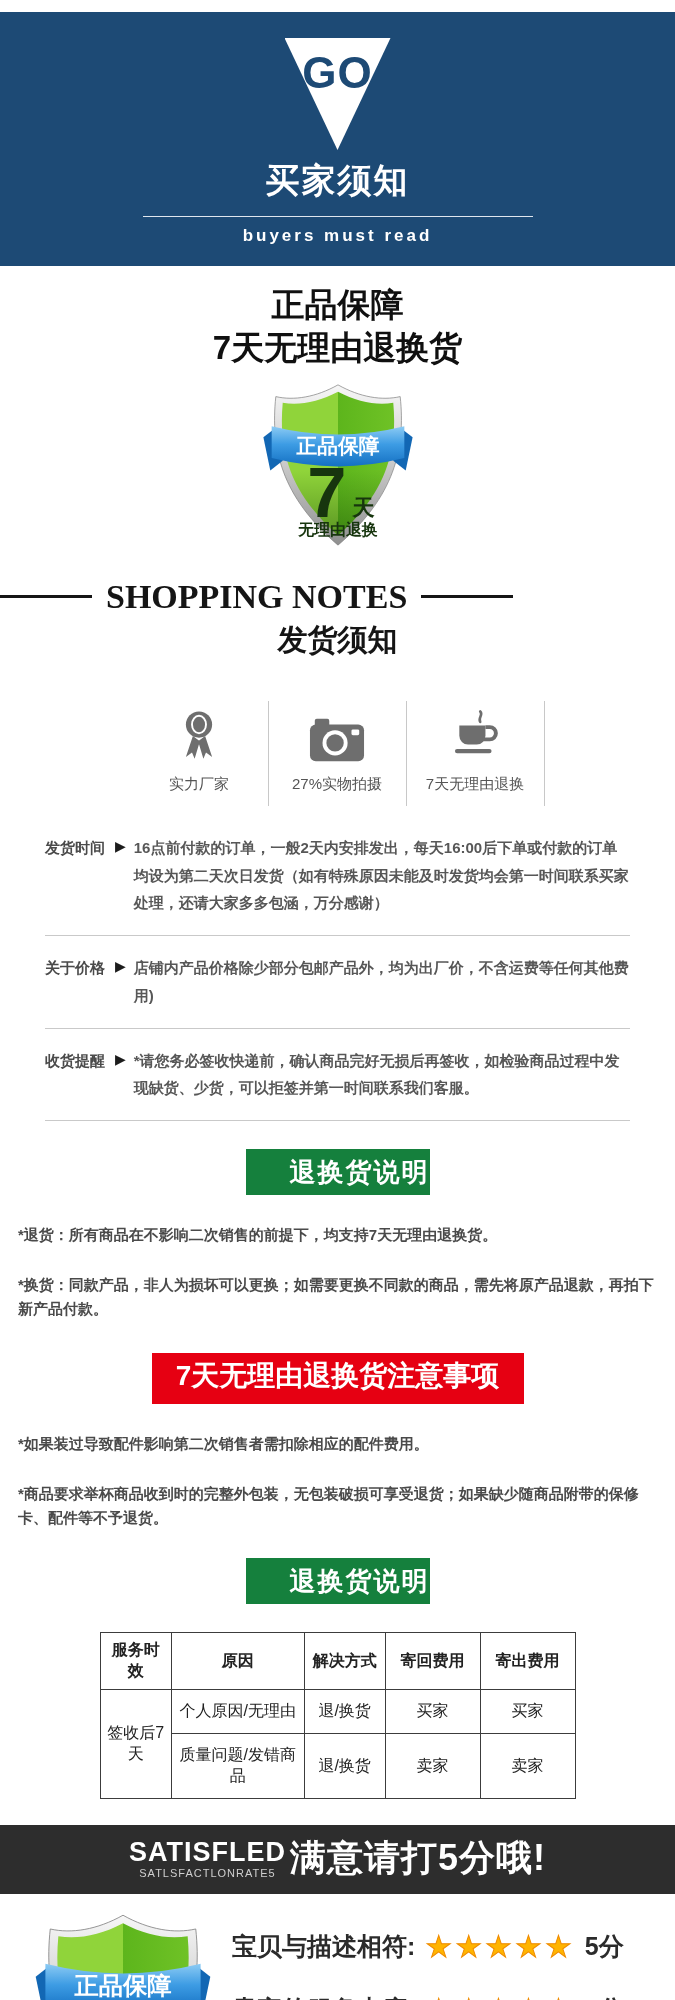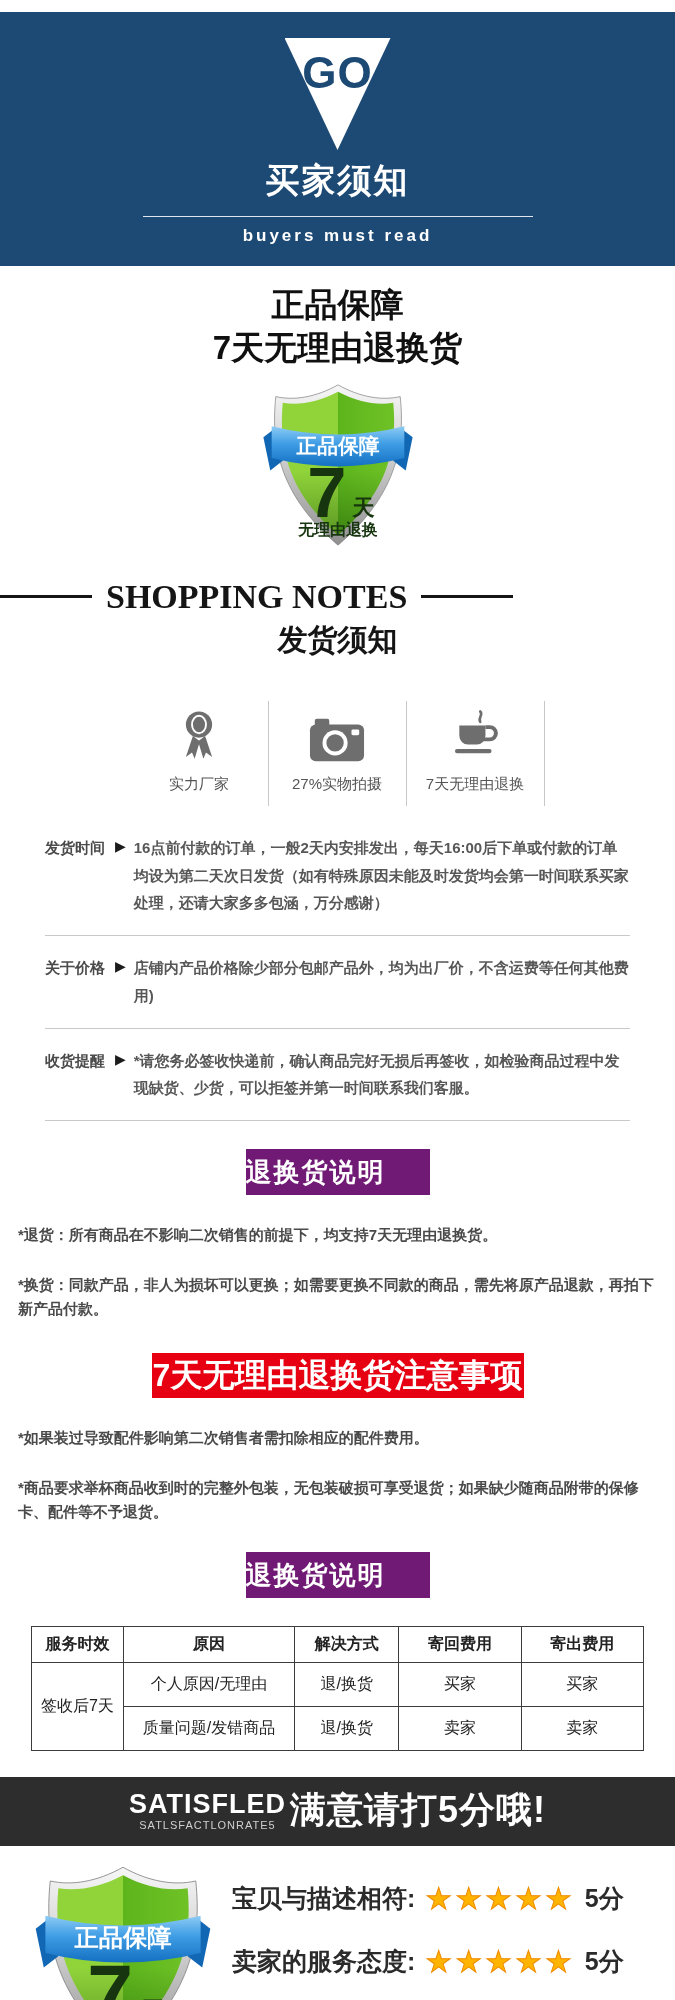--- a/index.html
+++ b/index.html
@@ -38,31 +38,31 @@
 
   
   .notices { padding:28px 45px 0; }
   .notice { display:flex; font-size:15px; color:#575757; line-height:1.85; }
   .notice-label { font-weight:bold; color:#4a4a4a; white-space:nowrap; }
   .notice-arrow { color:#1c1c1c; margin:0 8px 0 10px; font-size:14px; }
   .notice-text { flex:1; font-weight:600; }
   .rule { border:none; border-top:1px solid #c9c9c9; margin:18px 0; }
 
   
-  .black-banner { width:184px; height:46px; background:#701a75; color:#fff;
-                  font-size:26px; font-weight:bold; text-align:left; line-height:46px;
+  .black-banner { width:184px; height:46px; background:#15803d; color:#fff;
+                  font-size:26px; font-weight:bold; text-align:right; line-height:46px;
                   margin:28px auto 28px; letter-spacing:2px; }
-  .red-banner { width:372px; height:45px; background:#e60012; color:#fff;
-                font-size:32px; font-weight:bold; text-align:center; line-height:45px;
+  .red-banner { width:372px; height:51px; background:#e60012; color:#fff;
+                font-size:28px; font-weight:bold; text-align:center; line-height:45px;
                 margin:32px auto 28px; }
   .rnote { padding:0 18px; font-size:15px; color:#4a4a4a; font-weight:600;
            line-height:1.6; margin:26px 0; }
 
   
-  .policy-table { width:613px; margin:26px auto 0; border-collapse:collapse;
+  .policy-table { width:476px; margin:26px auto 0; border-collapse:collapse;
                   text-align:center; color:#222; }
   .policy-table th, .policy-table td { border:1px solid #3c3c3c; }
   .policy-table th { font-size:16px; font-weight:bold; padding:7px 4px; }
   .policy-table td { font-size:16px; padding:11px 4px; }
 
   
   .sat-header { margin-top:26px; background:#2d2d2d; color:#fff; display:flex;
                 align-items:center; justify-content:center; gap:4px; padding:9px 0 11px; }
   .sat-en { text-align:center; }
   .sat-en-main { font-size:27px; font-weight:800; letter-spacing:1px; line-height:1.05; }

